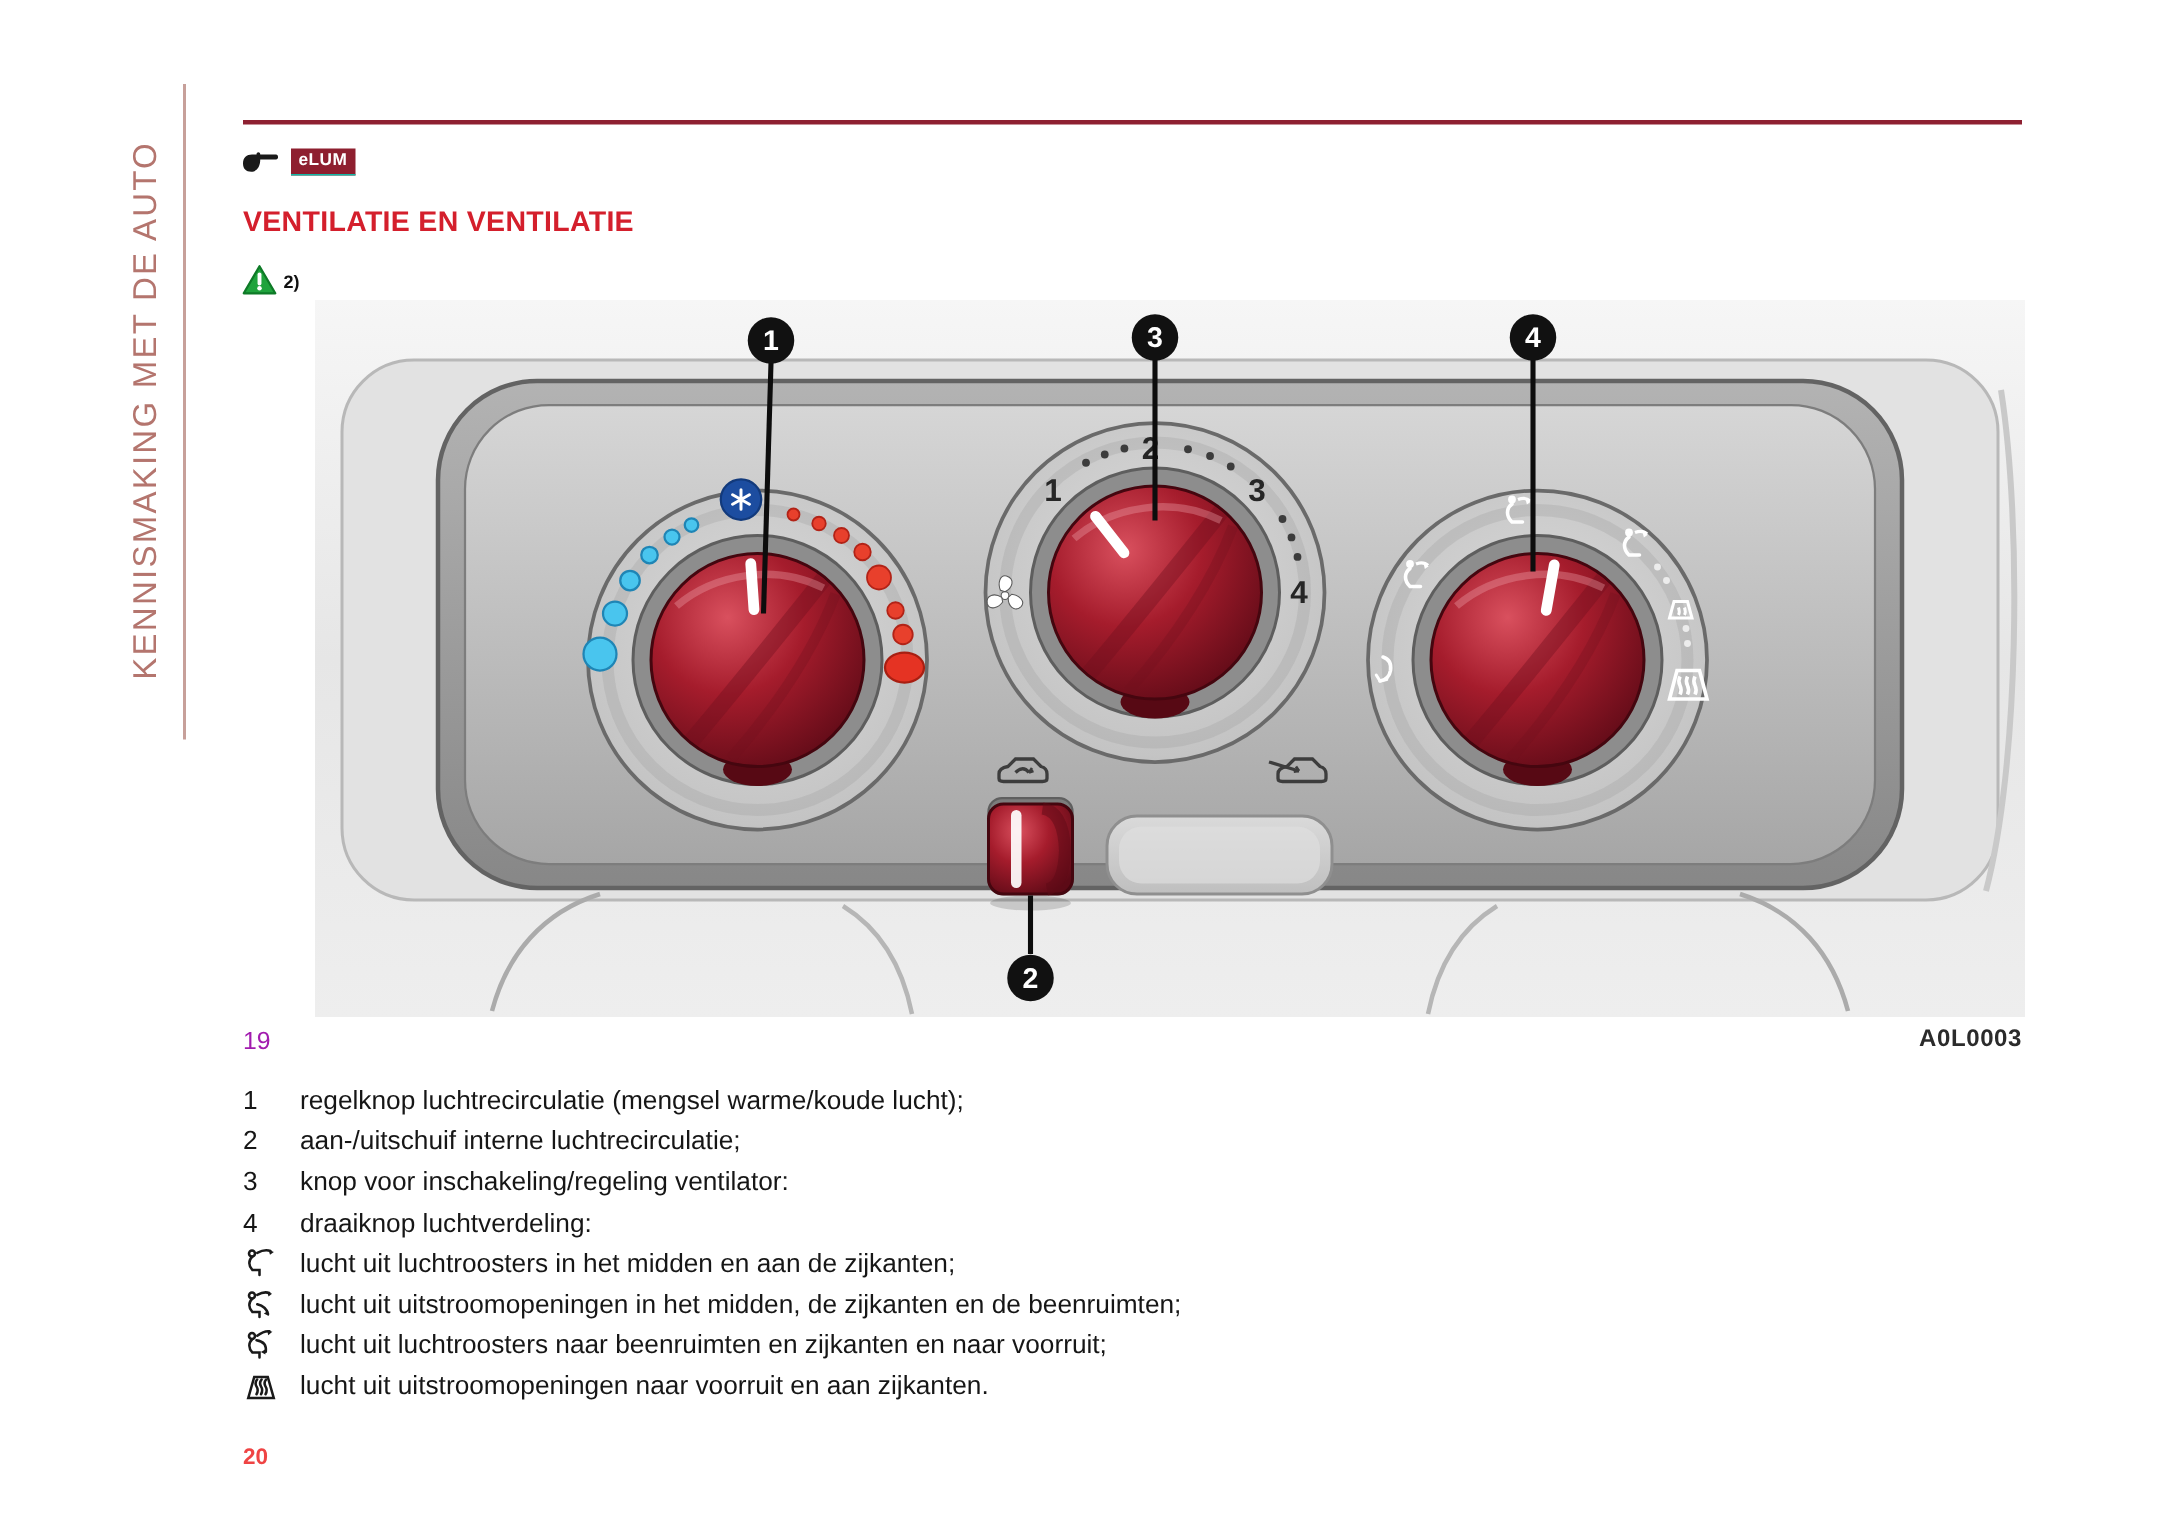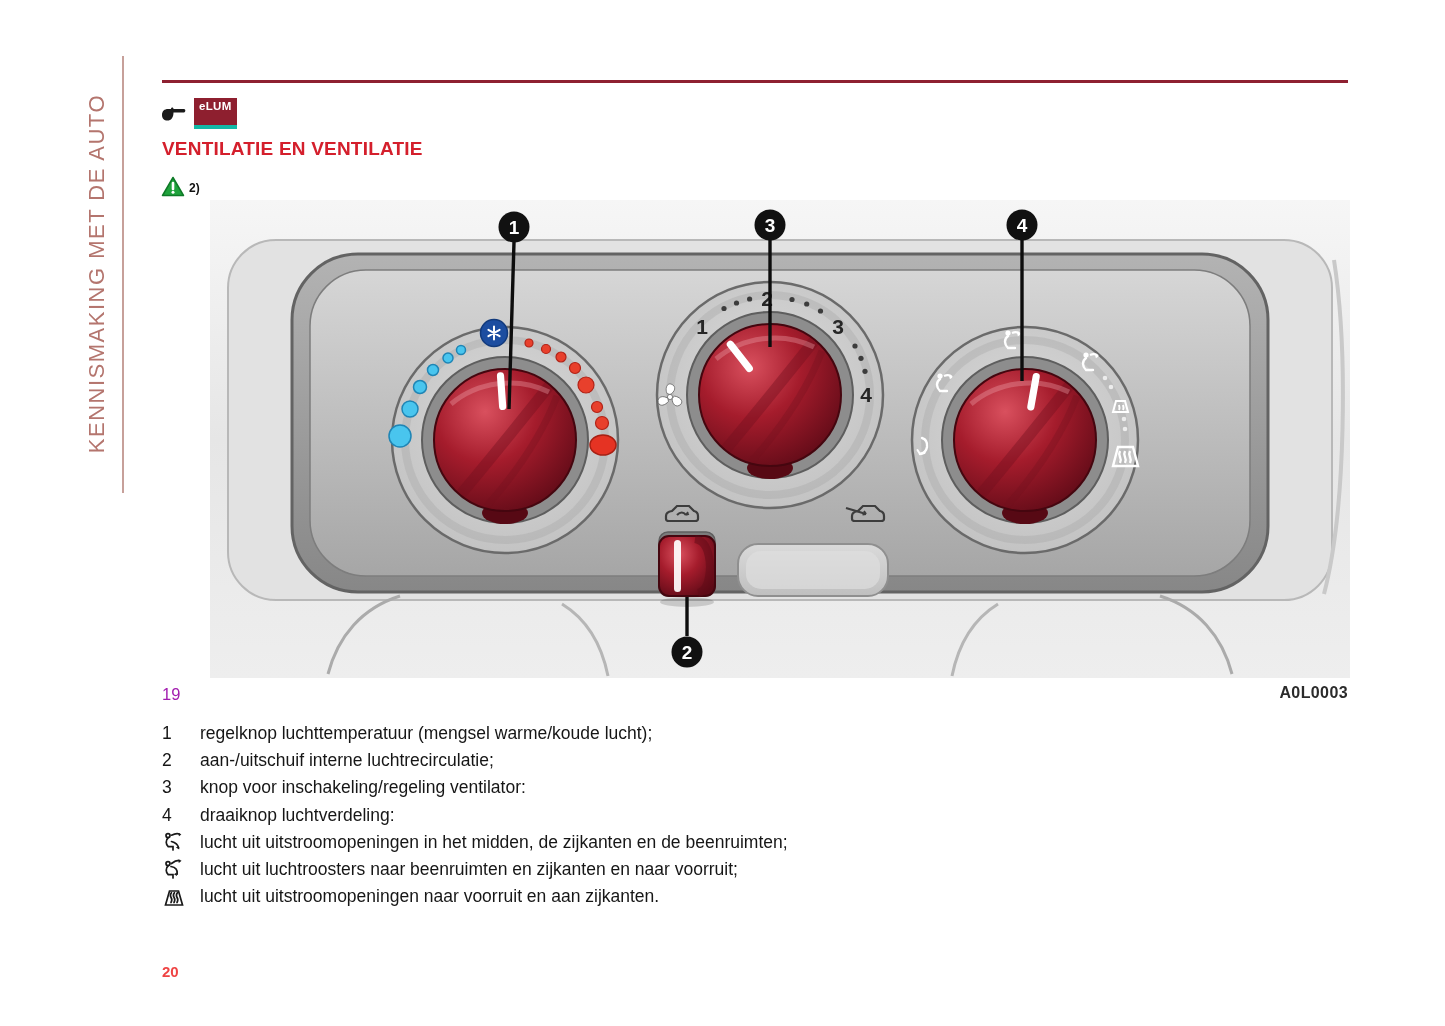--- a/index.html
+++ b/index.html
@@ -6,21 +6,21 @@
   .page{position:relative;width:1445px;height:1026px;background:#ffffff;
         font-family:"Liberation Sans",sans-serif;overflow:hidden;color:#161616;}
   .vlabel{position:absolute;left:84px;top:54px;height:440px;display:flex;align-items:center;}
   .vlabel span{writing-mode:vertical-rl;transform:rotate(180deg);font-size:22px;
         letter-spacing:1.5px;color:#b4756e;white-space:nowrap;}
   .vrule{position:absolute;left:122px;top:56px;width:2px;height:437px;background:#c7a09a;}
   .title{position:absolute;left:162px;top:50px;font-size:24px;font-weight:bold;color:#8e2031;letter-spacing:.3px;}
   .trule{position:absolute;left:162px;top:80px;width:1186px;height:3px;background:#8e2031;}
   .refrow{position:absolute;left:161px;top:98px;display:flex;align-items:center;gap:7px;}
   .elum{display:inline-block;background:#8e1f2f;color:#fff;font-weight:bold;font-size:11.5px;
-        padding:2px 5px 13px;letter-spacing:.3px;border-bottom:4px solid #14b8a6;cursor:pointer;}
+        padding:2px 5px 3px;letter-spacing:.3px;border-bottom:1px solid #14b8a6;cursor:pointer;}
   .subtitle{position:absolute;left:162px;top:138px;font-size:19px;font-weight:bold;color:#d41f2c;letter-spacing:.2px;}
   .noterow{position:absolute;left:161px;top:176px;display:flex;align-items:flex-start;gap:4px;}
   .noteref{font-size:12px;font-weight:bold;color:#111;margin-top:5px;}
   .figure{position:absolute;left:210px;top:200px;width:1140px;height:478px;}
   .fignum{position:absolute;left:162px;top:685px;font-size:16.5px;color:#a21caf;}
   .figcode{position:absolute;right:97px;top:684px;font-size:16px;font-weight:bold;color:#2b2b2b;letter-spacing:.4px;}
   .legend{position:absolute;left:162px;top:720px;width:1190px;}
   .lrow{display:flex;align-items:center;height:27.2px;font-size:17.5px;color:#161616;}
   .lnum{width:38px;flex:none;}
   .licon{width:38px;flex:none;display:flex;align-items:center;}
@@ -256,35 +256,48 @@
       </g>
     </svg>
   </div>
 
   <div class="fignum">19</div>
   <div class="figcode">A0L0003</div>
 
   <div class="legend">
     <div class="lrow">
       <span class="lnum">1</span>
-      <span class="ltext">regelknop luchttemperatuur (mengsel warme/koude lucht);</span>
+      <span class="ltext">regelknop luchtrecirculatie (mengsel warme/koude lucht);</span>
     </div>
     <div class="lrow">
       <span class="lnum">2</span>
       <span class="ltext">aan-/uitschuif interne luchtrecirculatie;</span>
     </div>
     <div class="lrow">
       <span class="lnum">3</span>
       <span class="ltext">knop voor inschakeling/regeling ventilator:</span>
     </div>
     <div class="lrow">
       <span class="lnum">4</span>
       <span class="ltext">draaiknop luchtverdeling:</span>
     </div>
 
+    <div class="lrow">
+      <span class="licon">
+        <svg width="24" height="22" viewBox="0 0 24 22">
+          <g stroke="#1a1a1a" stroke-width="1.7" fill="none" stroke-linecap="round">
+            <circle cx="6" cy="4.6" r="2"></circle>
+            <path d="M6,7 C3.6,9.2 3.6,13 6.2,15.6 L11,15.6 L11,19"></path>
+            <path d="M9.5,4.2 q5,-2.6 8.8,-1.2"></path>
+          </g>
+          <path d="M20.6,3.6 l-3.6,-1.5 l1,3.4 z" fill="#1a1a1a"></path>
+        </svg>
+      </span>
+      <span class="ltext">lucht uit luchtroosters in het midden en aan de zijkanten;</span>
+    </div>
     <div class="lrow">
       <span class="licon">
         <svg width="24" height="22" viewBox="0 0 24 22">
           <g stroke="#1a1a1a" stroke-width="1.7" fill="none" stroke-linecap="round">
             <circle cx="6" cy="4.6" r="2"></circle>
             <path d="M6,7 C3.6,9.2 3.6,13 6.2,15.6 L11,15.6 L11,19"></path>
             <path d="M9.5,4.2 q4.6,-2.4 8,-1.2"></path>
             <path d="M9.5,10.5 q6,1.5 7.2,6.5"></path>
           </g>
           <path d="M19.4,3.5 l-3.3,-1.4 l0.9,3.2 z" fill="#1a1a1a"></path>

